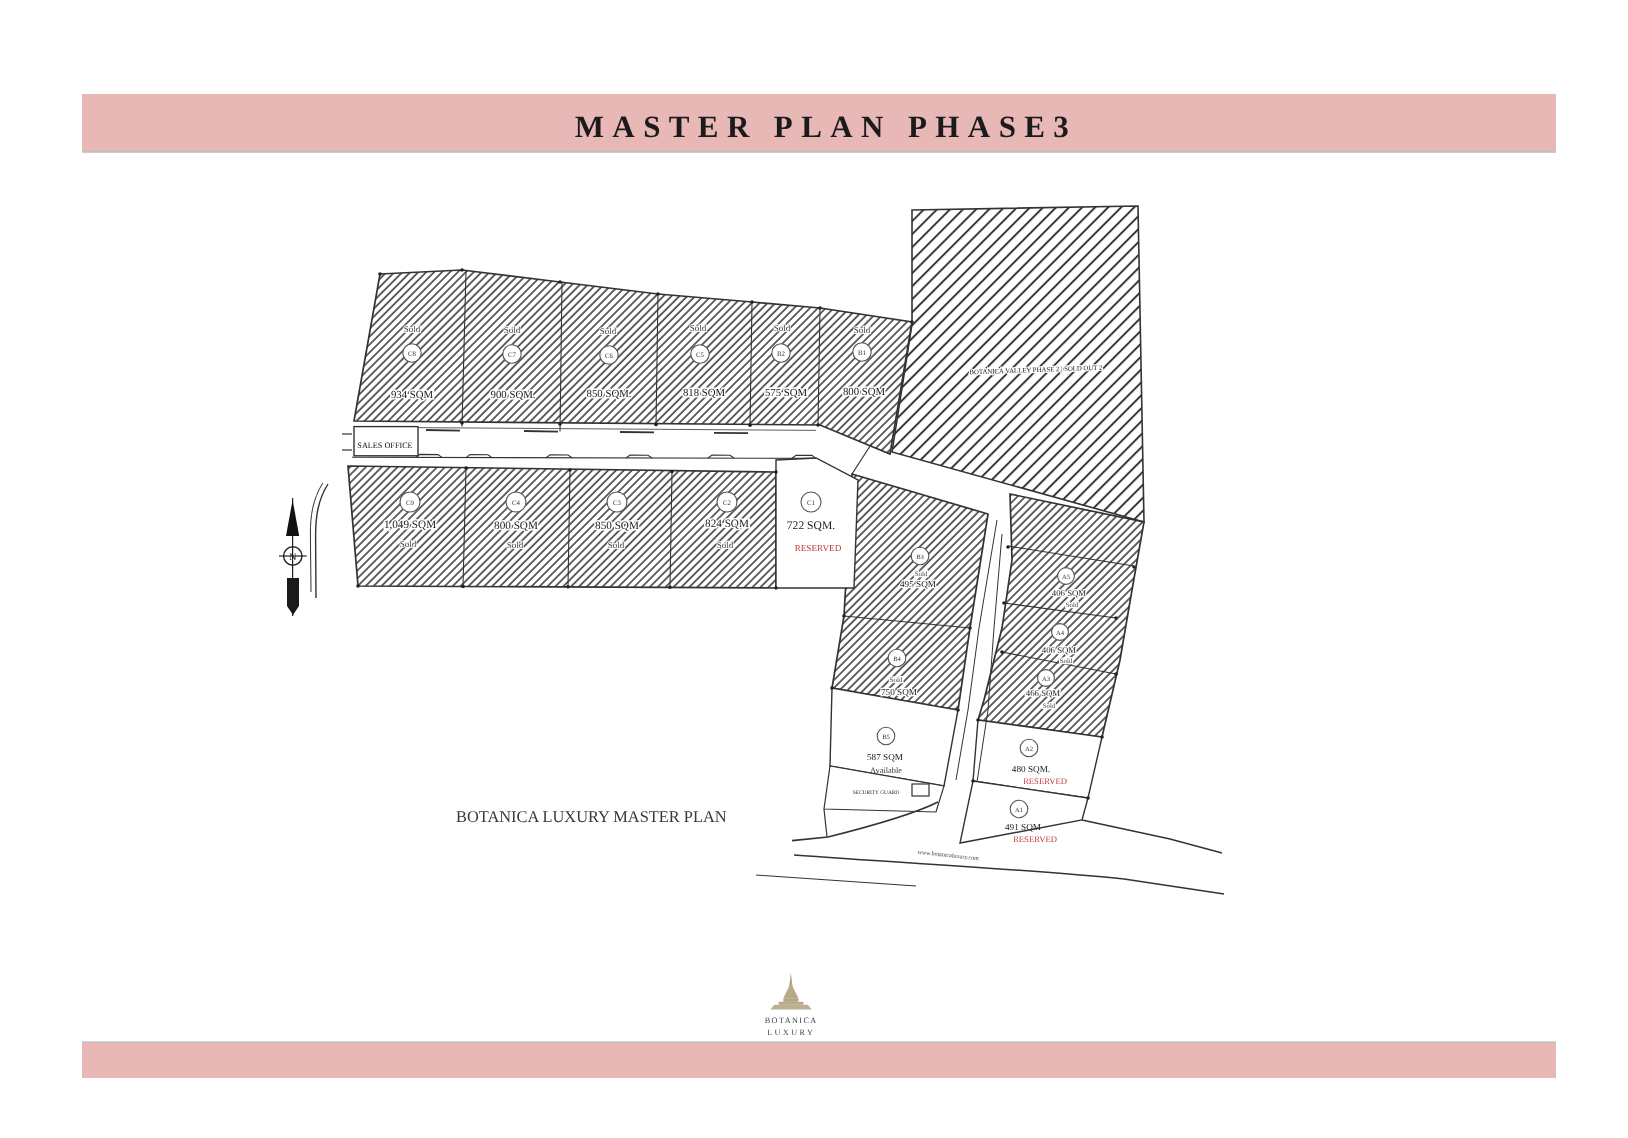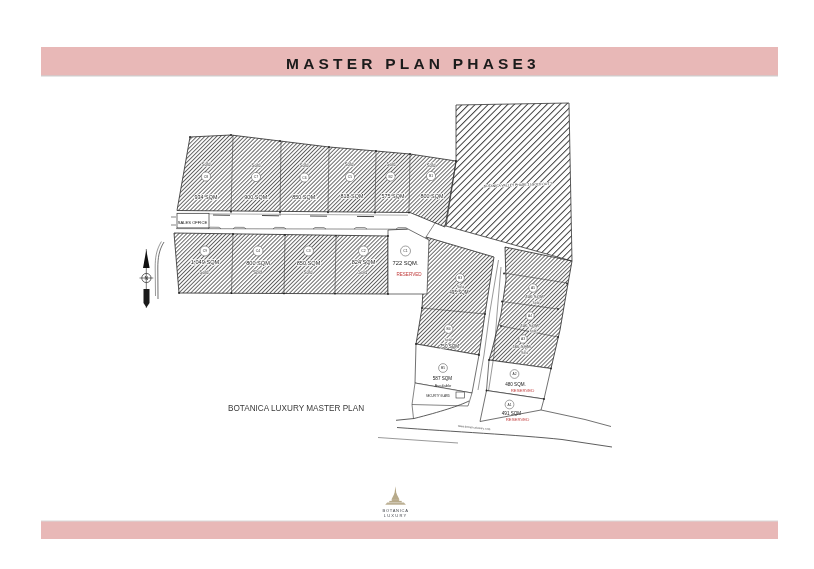--- a/index.html
+++ b/index.html
@@ -1,17 +1,17 @@
 <!DOCTYPE html>
 <html><head>
 <meta charset="utf-8">
 <style>
   html,body{margin:0;padding:0;background:#fff;width:814px;height:569px;overflow:hidden;
     font-family:"Liberation Sans", sans-serif;}
-  .page{position:relative;width:814px;height:569px;background:#fff;}
+  .page{position:relative;width:814px;height:569px;background:#fff;font-family:Liberation Serif, serif;}
   svg{position:absolute;left:0;top:0;}
 </style>
 </head>
 <body>
 <div class="page">
 <svg width="814" height="569" viewBox="0 0 814 569">
 <defs>
   <pattern id="h1" width="2.8" height="2.8" patternUnits="userSpaceOnUse" patternTransform="rotate(45)">
     <line x1="0.5" y1="0" x2="0.5" y2="2.8" stroke="#3f3f3f" stroke-width="0.8"></line>
   </pattern>

